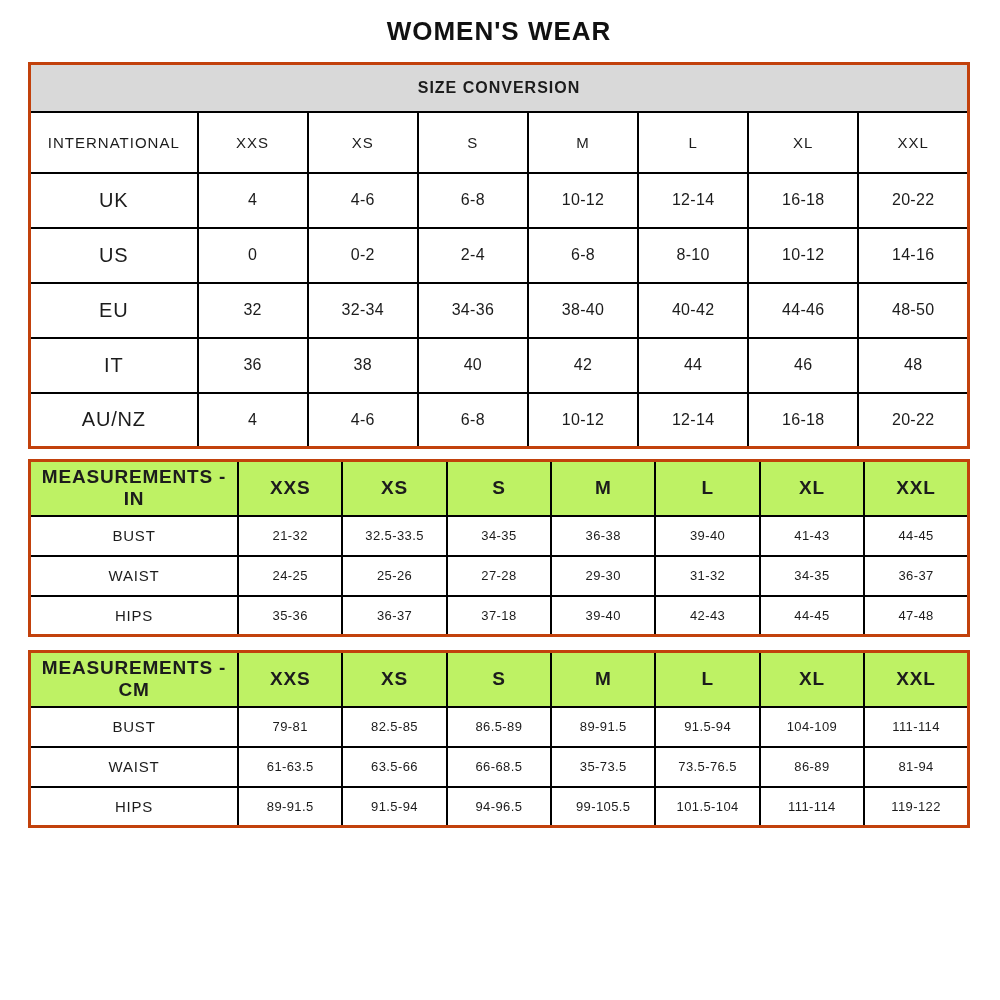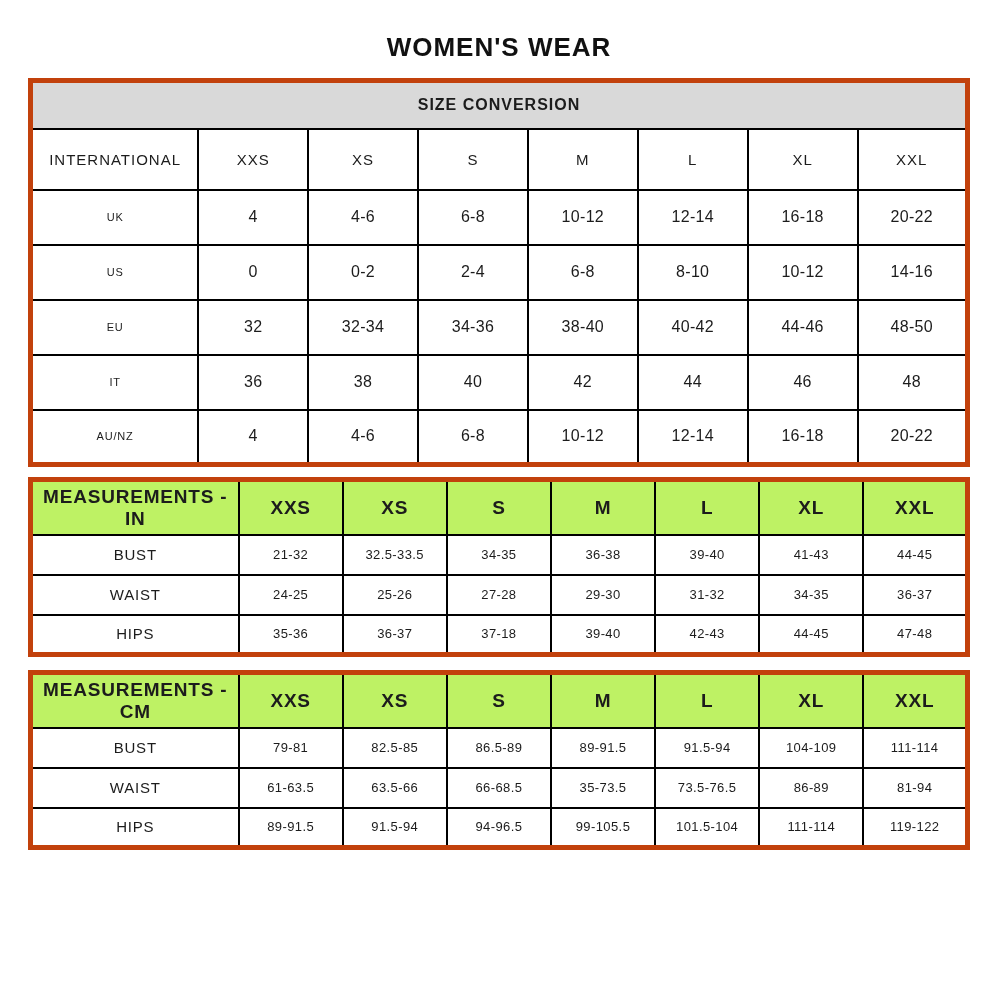--- a/index.html
+++ b/index.html
@@ -16,27 +16,27 @@
     height: 1000px;
     padding: 0 30px 0 28px;
   }
   .page-title {
     text-align: center;
     font-size: 26px;
     font-weight: bold;
     letter-spacing: 1px;
     color: #111111;
     margin: 0;
-    padding: 32px 0 15px 0;
+    padding: 16px 0 15px 0;
   }
   table {
     border-collapse: collapse;
     table-layout: fixed;
     width: 942px;
-    border: 5px solid #c2410c;
+    border: 3px solid #c2410c;
   }
   td {
     border: 2px solid #000000;
     text-align: center;
     vertical-align: middle;
     letter-spacing: 0.3px;
     padding: 0 2px;
     overflow: hidden;
   }
   
@@ -56,21 +56,21 @@
   .conv .head-row td {
     height: 61px;
     font-size: 15px;
     letter-spacing: 1px;
     background: #ffffff;
   }
   .conv .body-row td {
     height: 55px;
     font-size: 16px;
   }
-  .conv .body-row td.first { font-size: 11px; letter-spacing: 0.8px; }
+  .conv .body-row td.first { font-size: 20px; letter-spacing: 0.8px; }
   
   .meas { margin-bottom: 13px; }
   .meas .head-row td {
     height: 55px;
     background: #bef264;
     font-weight: bold;
     font-size: 19px;
     letter-spacing: 0.8px;
   }
   .meas .body-row td {

